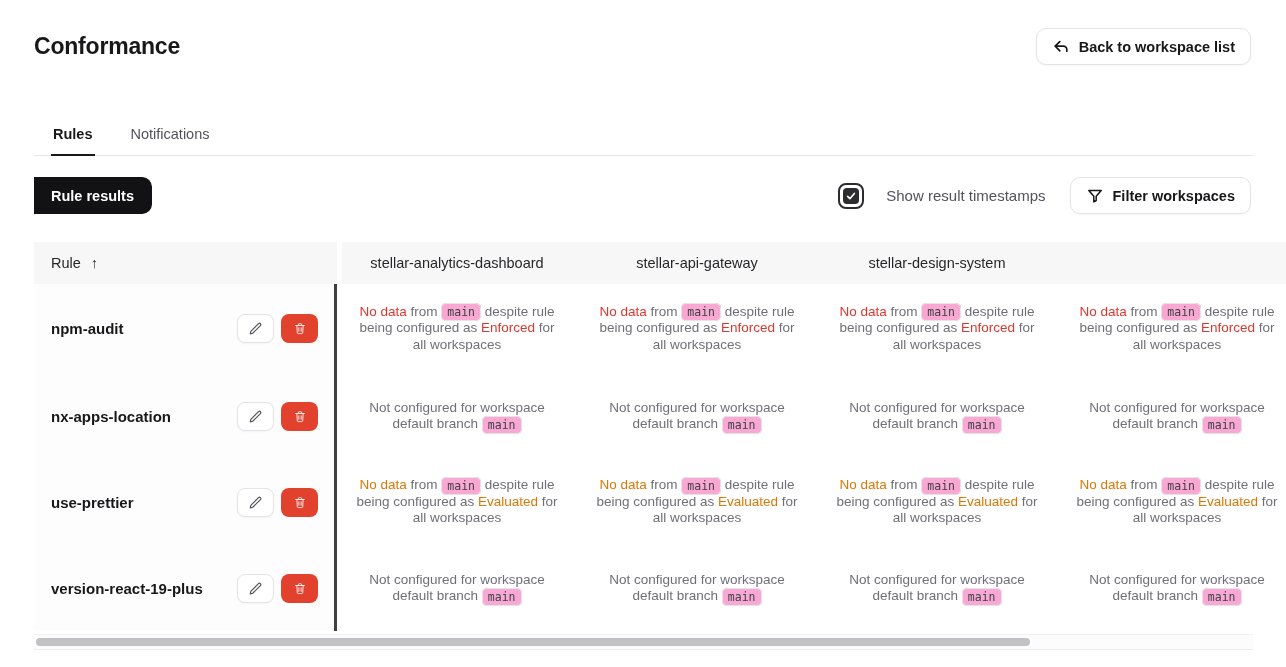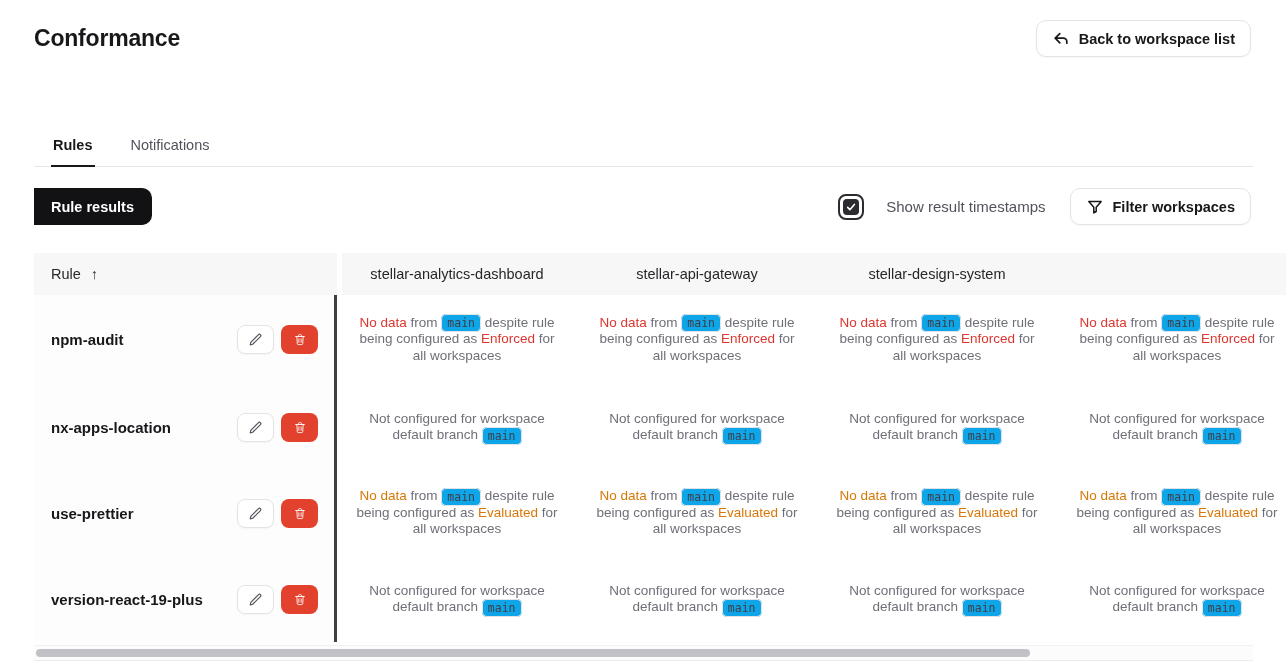--- a/index.html
+++ b/index.html
@@ -1,32 +1,32 @@
 <!DOCTYPE html>
 <html><head>
 <meta charset="utf-8">
 <style>
   * { margin: 0; padding: 0; box-sizing: border-box; }
   html, body { width: 1286px; height: 667px; background: #ffffff; overflow: hidden;
     font-family: "Liberation Sans", sans-serif; color: #18181b; }
-  .page { padding: 0 0 0 34px; position: relative; width: 1286px; height: 663px; }
+  .page { padding: 8px 0 0 34px; position: relative; width: 1286px; height: 663px; }
 
   
   .top-row { display: flex; align-items: flex-start; justify-content: space-between;
     padding-top: 20px; padding-right: 35px; }
   .page-title { font-size: 23px; font-weight: 700; letter-spacing: -0.2px; padding-top: 5px; }
   .btn { display: inline-flex; align-items: center; gap: 9px; height: 37px;
     background: #fff; border: 1px solid #e4e4e7; border-radius: 10px;
     padding: 0 15px; font-size: 14.5px; font-weight: 600; color: #18181b;
     cursor: pointer; box-shadow: 0 1px 2px rgba(0,0,0,0.04);
     font-family: "Liberation Sans", sans-serif; }
   .btn svg { flex: 0 0 auto; }
 
   
-  .tabs { display: flex; gap: 34px; margin-top: 74px; border-bottom: 1px solid #e7e7ea;
+  .tabs { display: flex; gap: 34px; margin-top: 55px; border-bottom: 1px solid #e7e7ea;
     width: 1219px; }
   .tab { font-size: 14.5px; padding: 6px 2px 13px 2px; color: #52525b; cursor: pointer;
     position: relative; }
   .tab.active { color: #18181b; font-weight: 700; }
   .tab.active::after { content: ""; position: absolute; left: 0; right: 0; bottom: -1px;
     height: 2px; background: #18181b; }
   .tabs .tab:first-child { margin-left: 17px; }
 
   
   .toolbar { display: flex; align-items: center; margin-top: 21px; padding-right: 35px; }
@@ -66,21 +66,21 @@
     align-items: center; justify-content: center; cursor: pointer; border: none; }
   .icon-btn.edit { background: #fff; border: 1px solid #e4e4e7;
     box-shadow: 0 1px 2px rgba(0,0,0,0.04); }
   .icon-btn.del { background: #e2412d; }
   .msg-cell { width: 240px; flex: 0 0 240px; display: flex; align-items: center;
     justify-content: center; padding: 0 14px; }
   .msg { font-size: 13.5px; line-height: 16.5px; color: #6f6f78; text-align: center; }
   .msg .red { color: #dc362e; }
   .msg .amber { color: #d97706; }
   .chip { font-family: "DejaVu Sans Mono", monospace; font-size: 11.5px; color: #3f3f46;
-    background: #0ea5e9; border: 1px solid #e4e4e7; border-radius: 5px;
+    background: #f9a8d4; border: 1px solid #e4e4e7; border-radius: 5px;
     padding: 0.5px 5px 1.5px 5px; white-space: nowrap; }
 
   
   .hscroll { width: 1219px; margin-top: 3px; border-top: 1px solid #f1f1f3;
     border-bottom: 1px solid #ececef; background: #fcfcfd; padding: 3px 0; }
   .hscroll-thumb { width: 994px; height: 8px; margin-left: 2px; background: #c2c2c6;
     border-radius: 4px; cursor: grab; }
 </style>
 </head>
 <body>

